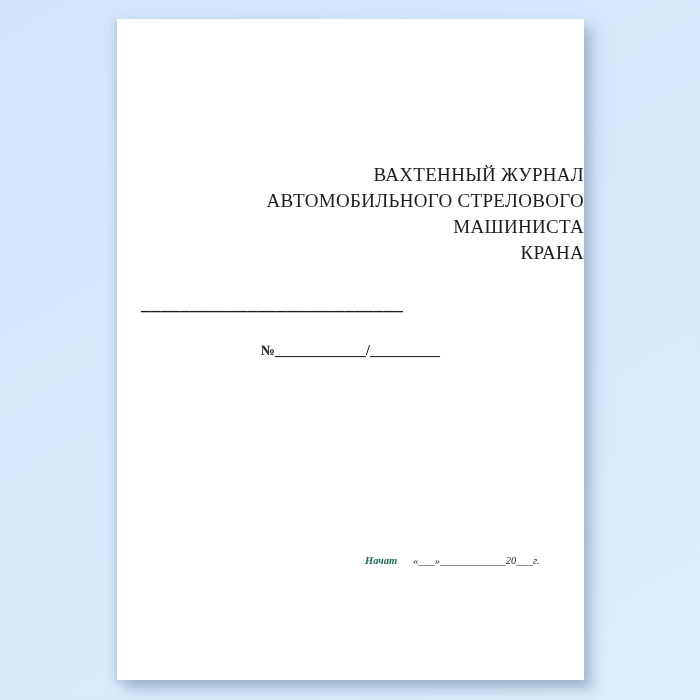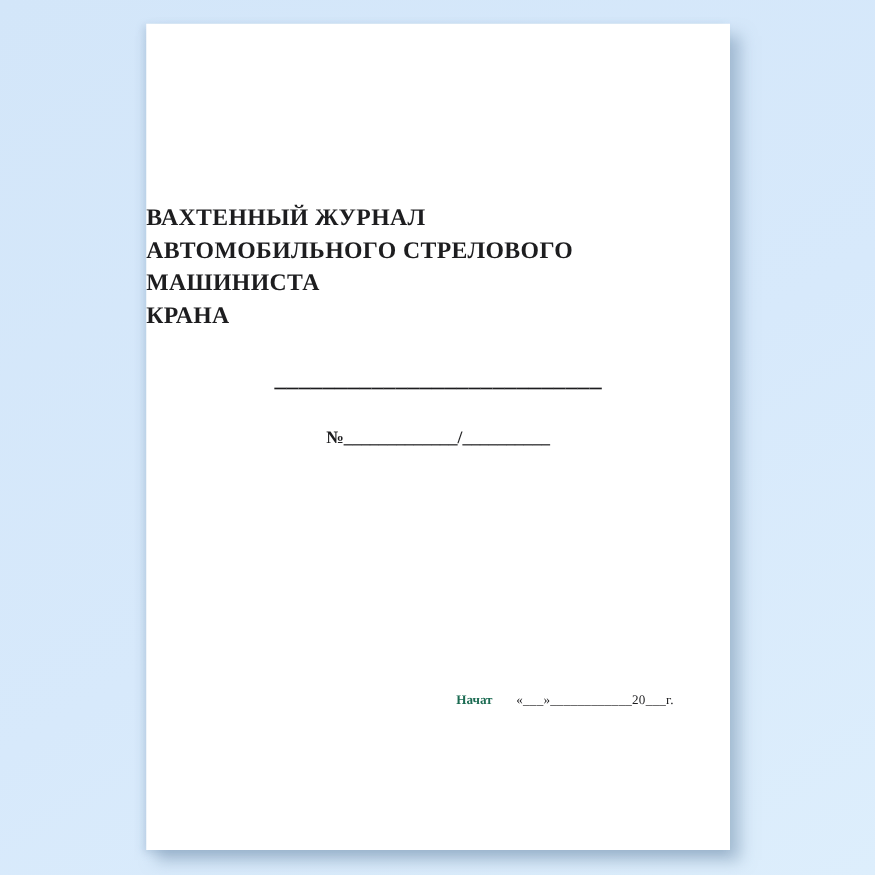--- a/index.html
+++ b/index.html
@@ -23,38 +23,39 @@
     background: #ffffff;
     box-shadow:
       -3px 2px 6px rgba(125, 155, 185, 0.30),
       8px 9px 12px rgba(110, 140, 170, 0.50);
   }
   .cover-title {
     position: absolute;
     top: 143px;
     left: 0;
     width: 100%;
-    text-align: left;
-    font-weight: bold;
+    text-align: right;
+    font-weight: normal;
     font-size: 19px;
     line-height: 26px;
     letter-spacing: 0.3px;
     color: #1d1d1f;
   }
   .blank-line {
     position: absolute;
     top: 274px;
     left: 0;
     width: 100%;
-    text-align: center;
+    text-align: left;
     font-weight: bold;
     font-size: 19px;
     letter-spacing: 0.2px;
     color: #1d1d1f;
     white-space: pre;
+    padding-left: 24px;
   }
   .number-line {
     position: absolute;
     top: 324px;
     left: 0;
     width: 100%;
     text-align: center;
     font-weight: bold;
     font-size: 14px;
     color: #1d1d1f;
@@ -62,21 +63,21 @@
   }
   .dates-block {
     position: absolute;
     top: 531px;
     left: 248px;
     font-size: 10.5px;
     line-height: 22px;
     color: #1d1d1f;
     white-space: nowrap;
   }
-  .date-row { display: block; }
+  .date-row { display: block; font-style: italic; }
   .date-label {
     display: inline-block;
     width: 48px;
     color: #1b6b52;
     font-weight: bold;
   }
   .date-value {
     letter-spacing: 0.2px;
   }
 </style>

